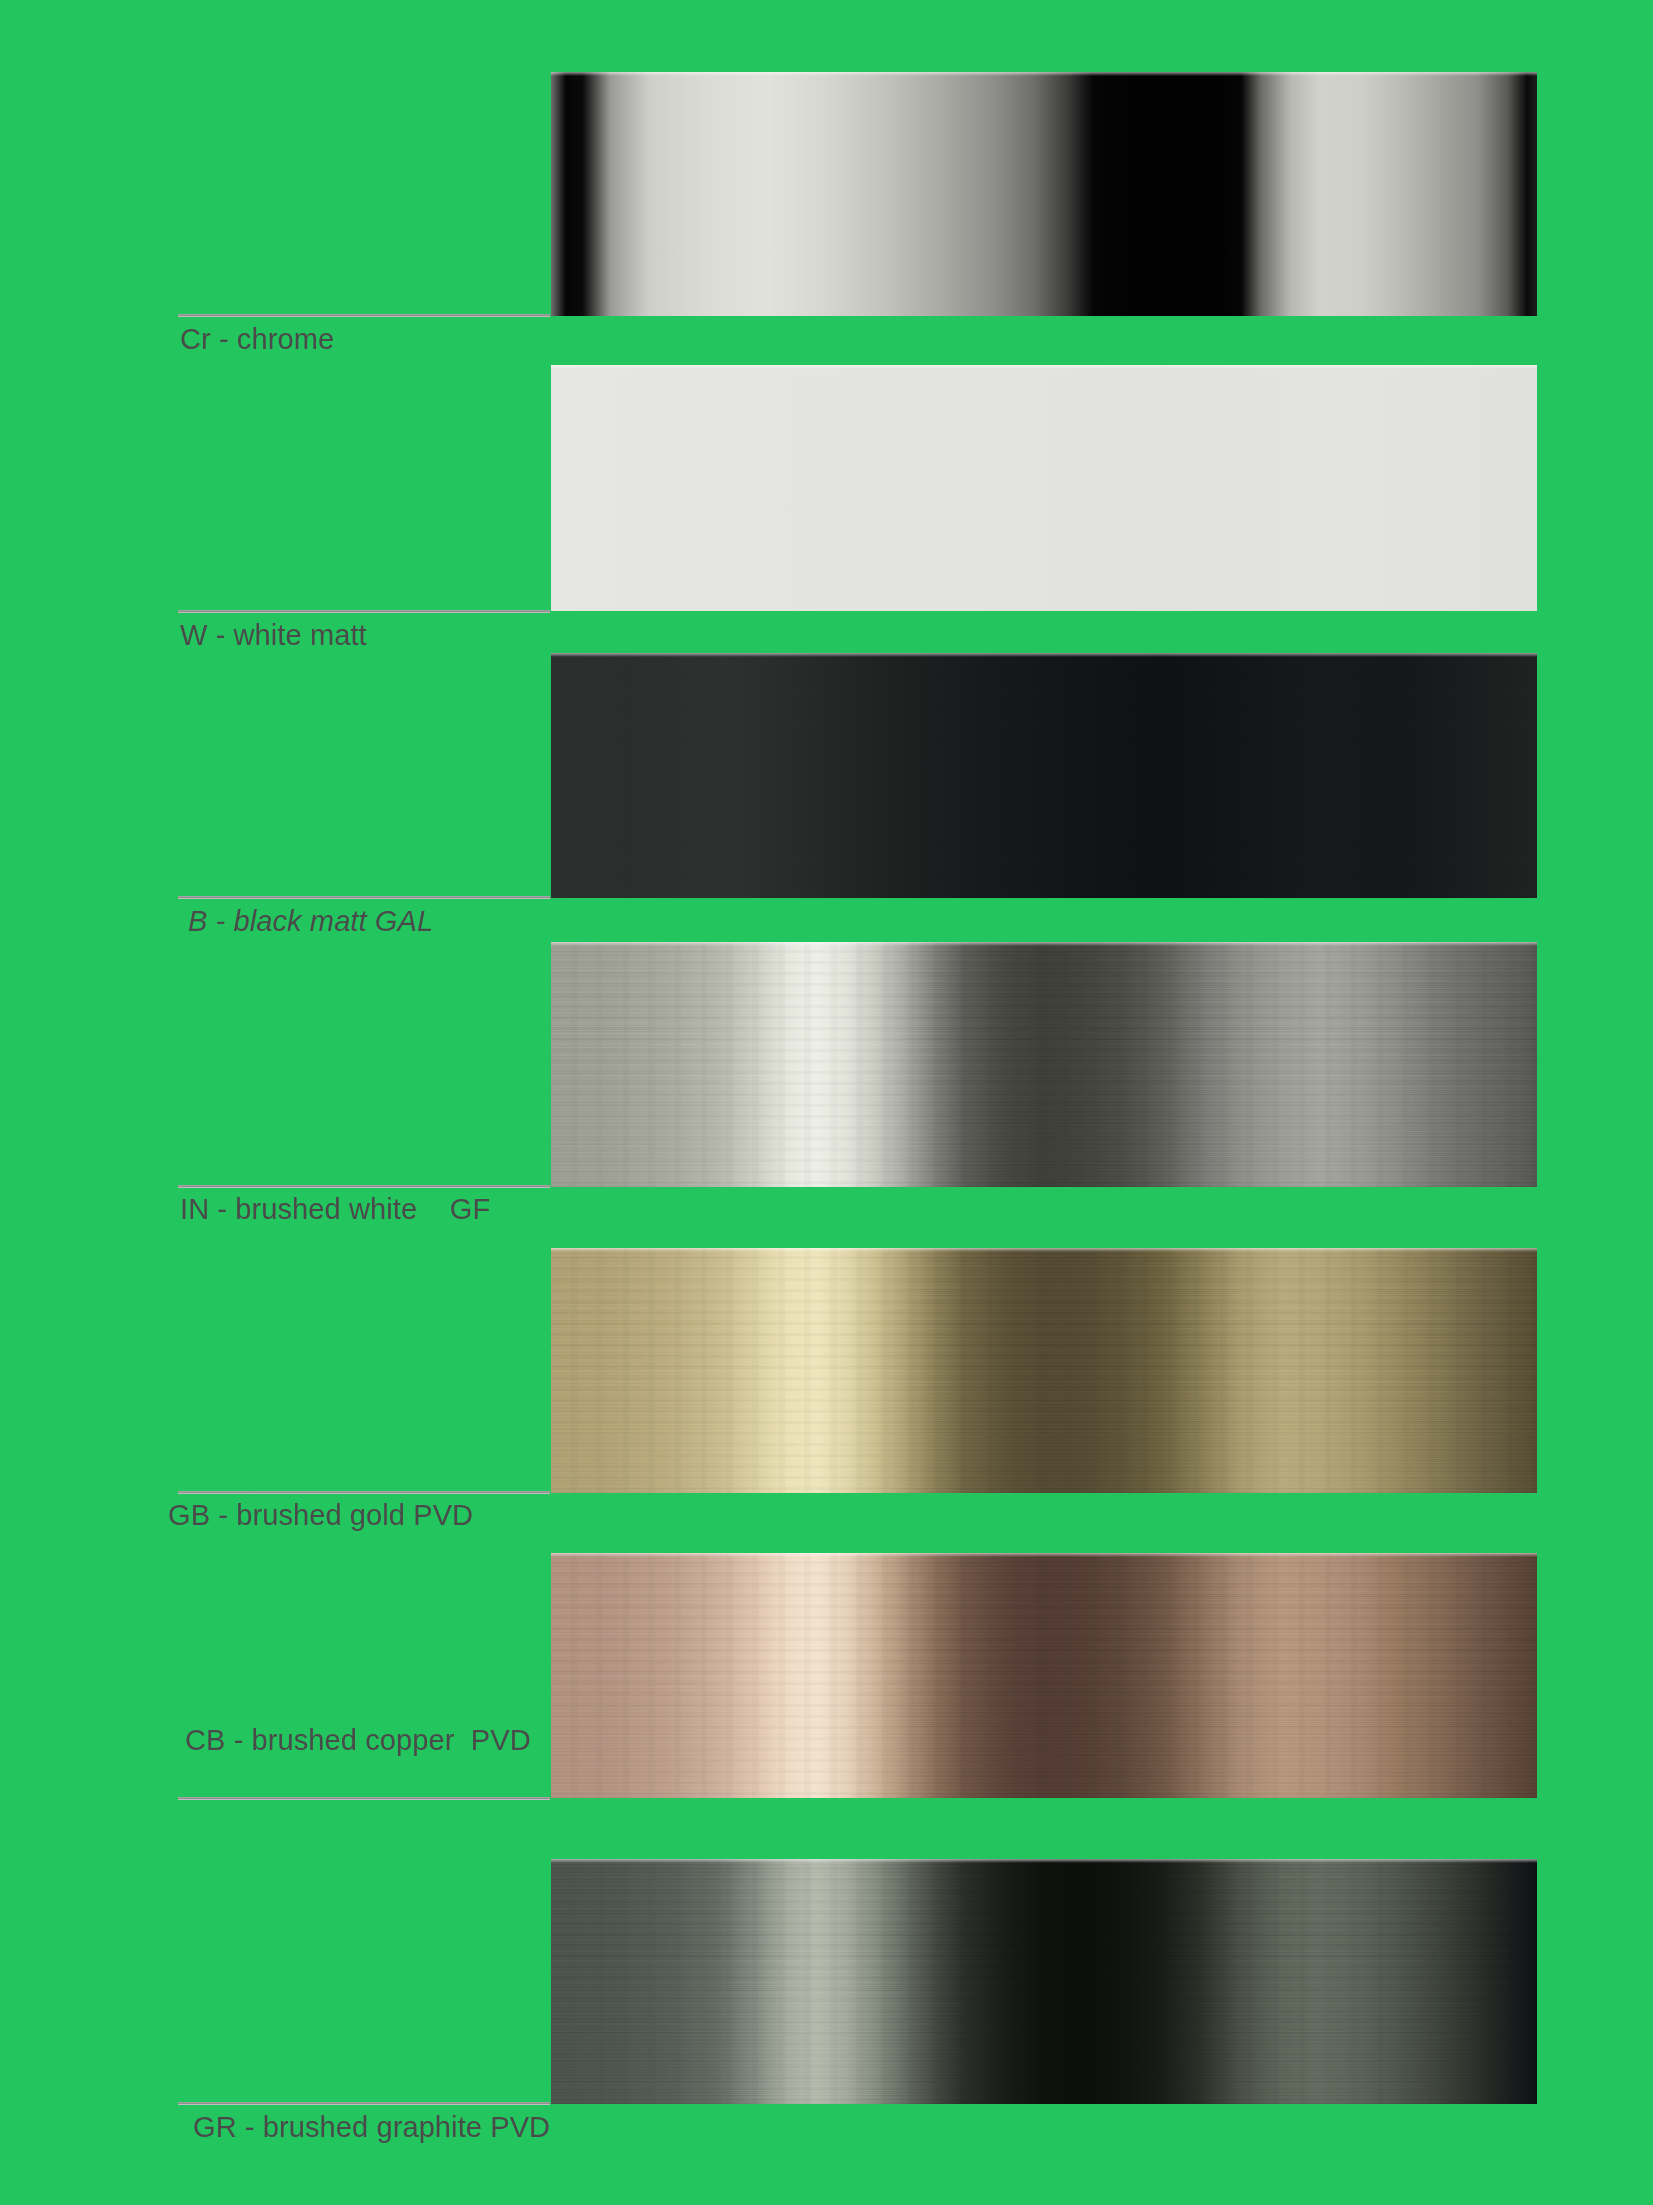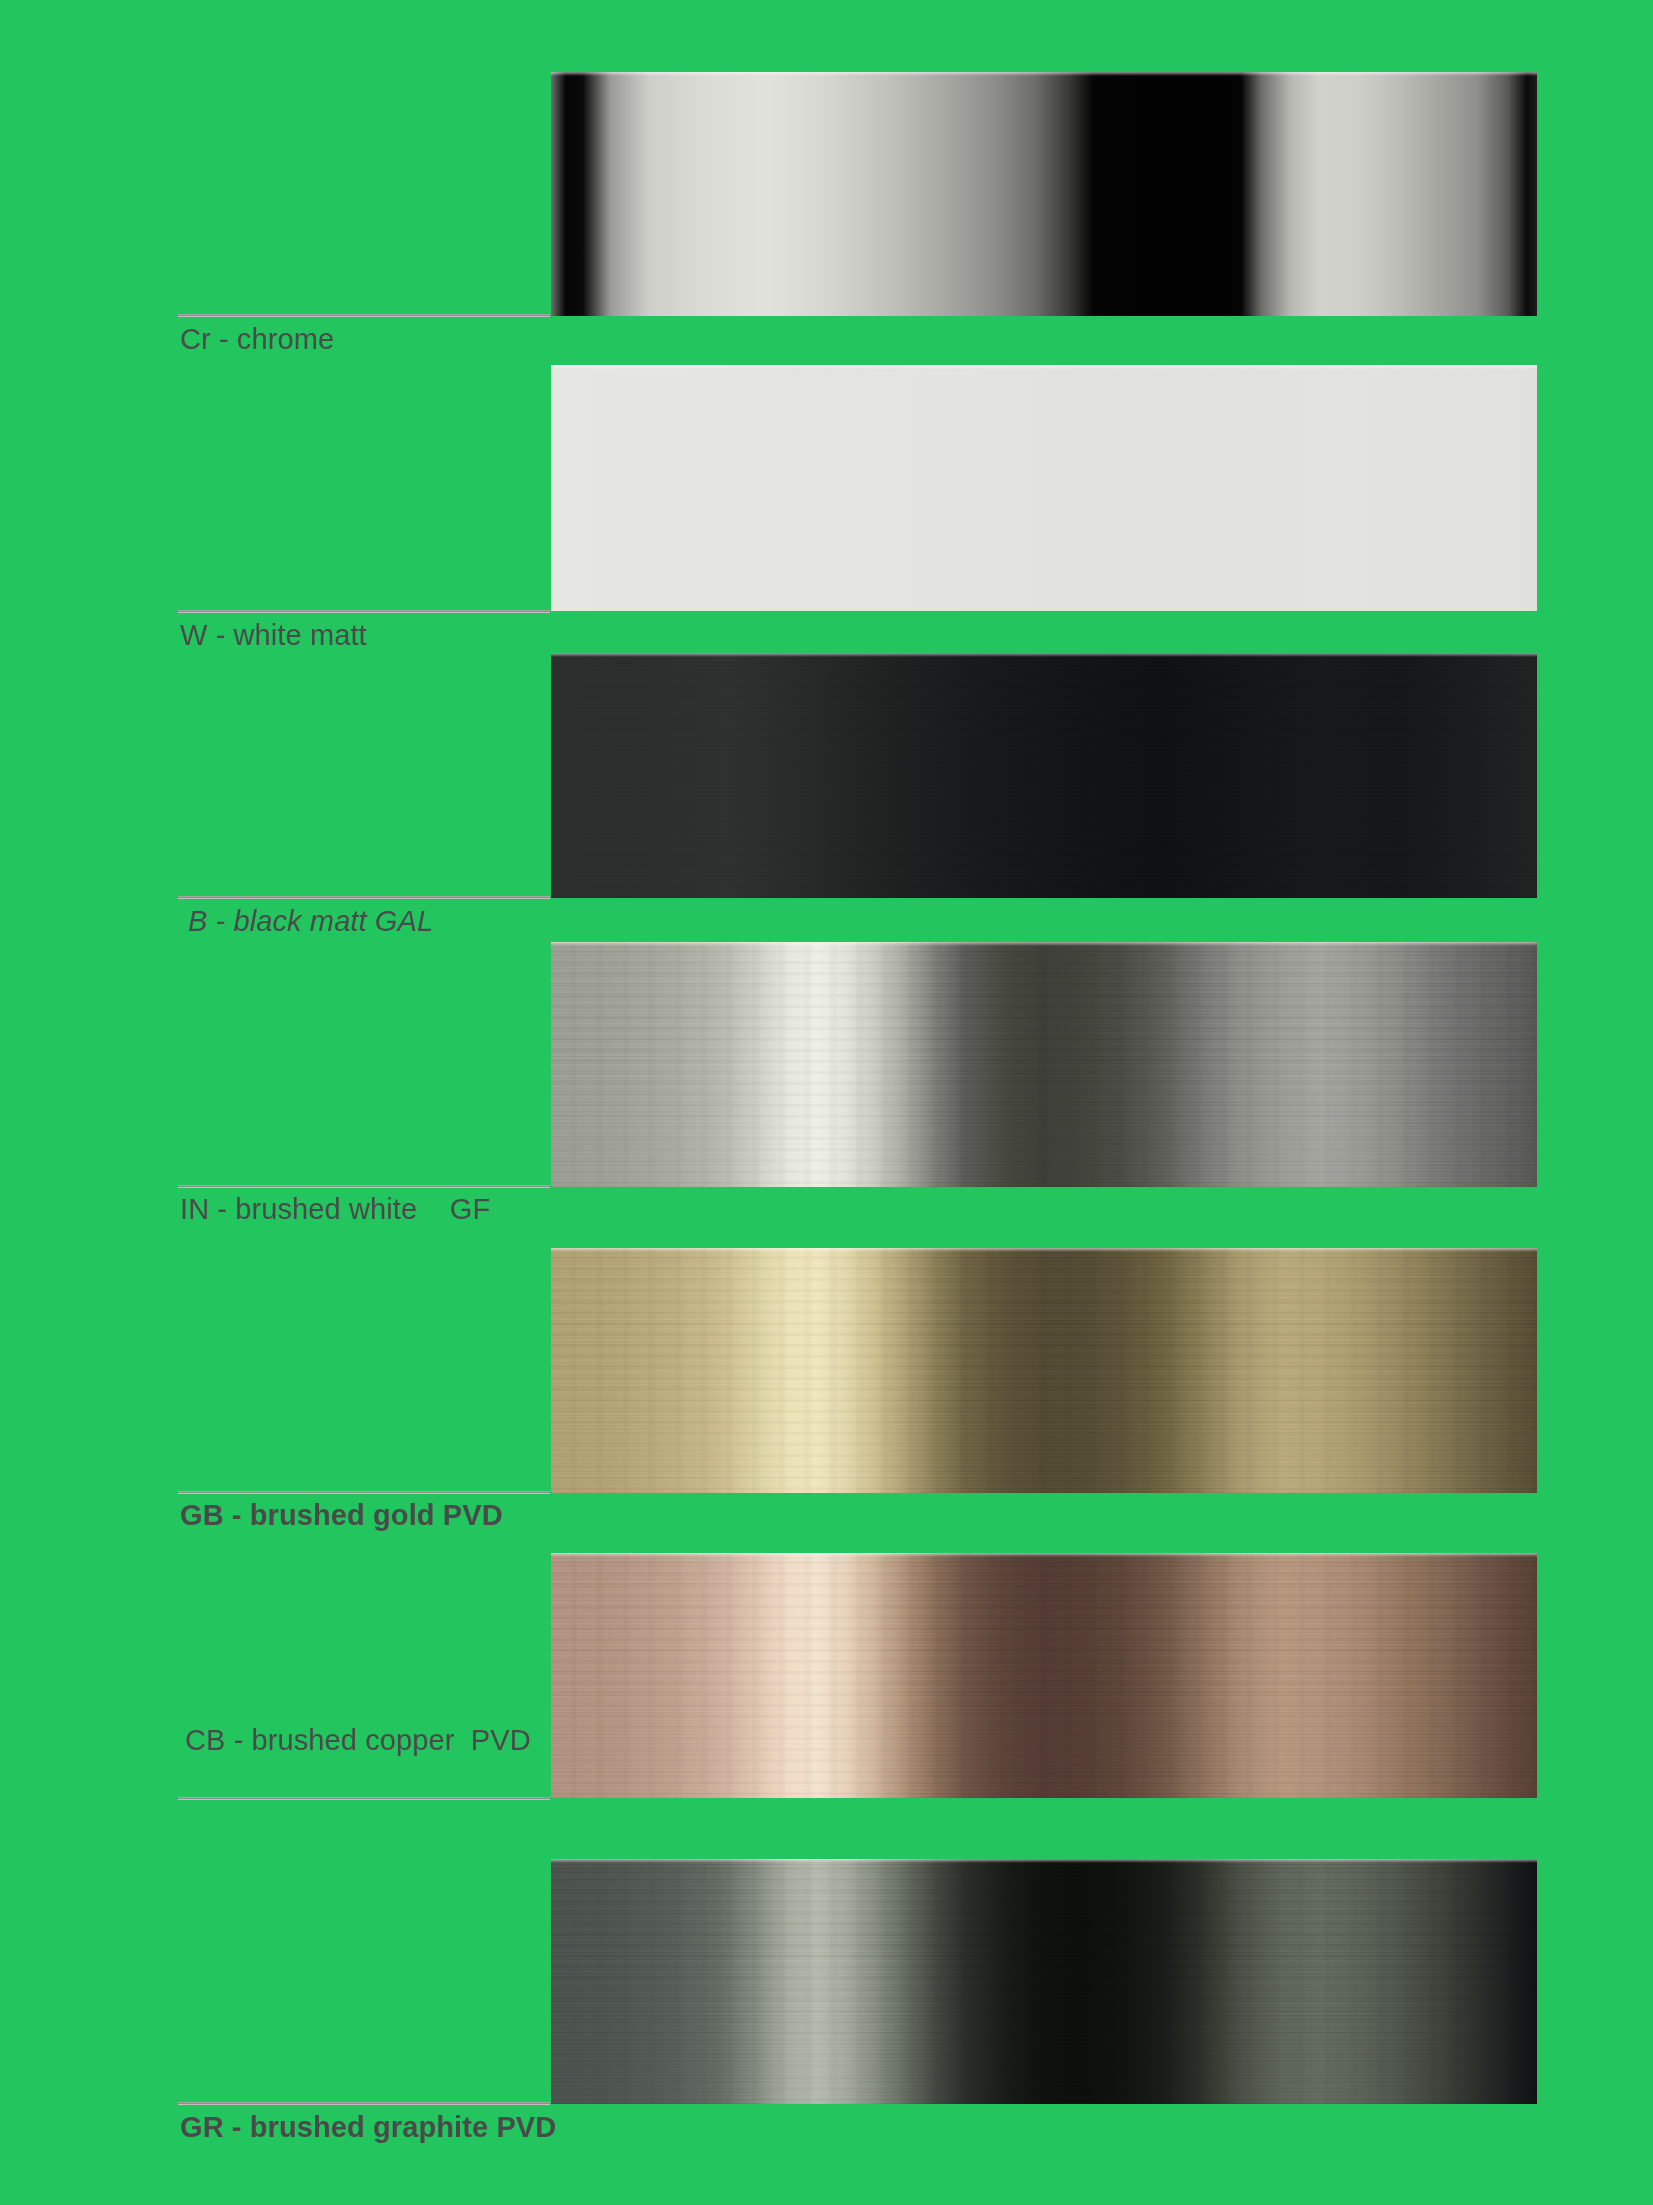--- a/index.html
+++ b/index.html
@@ -152,36 +152,36 @@
       <div class="caption" style="top: 1191px; left: 180px;">IN - brushed white    GF</div>
     </div>
     <div class="finish-row" style="top: 0px;">
       <div class="swatch" style="top: 1248px; height: 245px;">
         <div class="grad" style="background: linear-gradient(to right, rgb(176, 161, 115) 0%, rgb(179, 164, 118) 6%, rgb(188, 174, 128) 12%, rgb(201, 188, 142) 17%, rgb(221, 210, 164) 21%, rgb(236, 226, 182) 24%, rgb(239, 230, 189) 27%, rgb(226, 215, 171) 30%, rgb(203, 191, 143) 33%, rgb(173, 160, 116) 36%, rgb(139, 127, 87) 39%, rgb(111, 100, 67) 42%, rgb(92, 82, 56) 46%, rgb(83, 74, 51) 50%, rgb(84, 75, 52) 54%, rgb(93, 84, 57) 58%, rgb(109, 99, 63) 62%, rgb(138, 126, 85) 66%, rgb(168, 155, 111) 70%, rgb(183, 170, 124) 74%, rgb(179, 166, 120) 78%, rgb(168, 155, 110) 82%, rgb(151, 138, 96) 86%, rgb(132, 120, 82) 90%, rgb(111, 100, 69) 94%, rgb(93, 84, 57) 98%, rgb(85, 76, 51) 100%);"></div>
         <div class="brush"></div>
         <div class="patch"></div>
         <div class="sheen"></div>
       </div>
       <div class="rule" style="top: 1491px;"></div>
-      <div class="caption" style="top: 1497px; left: 180px; font-weight: bold;">GB - brushed gold PVD</div>
+      <div class="caption" style="top: 1497px; left: 168px;">GB - brushed gold PVD</div>
     </div>
     <div class="finish-row" style="top: 0px;">
       <div class="swatch" style="top: 1553px; height: 245px;">
         <div class="grad" style="background: linear-gradient(to right, rgb(179, 146, 128) 0%, rgb(181, 148, 131) 6%, rgb(191, 159, 140) 12%, rgb(205, 176, 156) 17%, rgb(226, 200, 178) 21%, rgb(240, 220, 198) 24%, rgb(243, 227, 207) 27%, rgb(231, 210, 186) 30%, rgb(205, 179, 152) 33%, rgb(173, 143, 119) 36%, rgb(138, 110, 89) 39%, rgb(110, 84, 69) 42%, rgb(91, 67, 57) 46%, rgb(83, 60, 51) 50%, rgb(85, 62, 52) 54%, rgb(94, 71, 58) 58%, rgb(111, 86, 69) 62%, rgb(140, 112, 92) 66%, rgb(169, 138, 114) 70%, rgb(184, 151, 126) 74%, rgb(179, 146, 122) 78%, rgb(169, 136, 114) 82%, rgb(151, 120, 95) 86%, rgb(133, 106, 85) 90%, rgb(112, 87, 72) 94%, rgb(94, 71, 57) 98%, rgb(86, 64, 51) 100%);"></div>
         <div class="brush"></div>
         <div class="patch"></div>
         <div class="sheen"></div>
       </div>
       <div class="rule" style="top: 1797px;"></div>
       <div class="caption" style="top: 1722px; left: 185px;">CB - brushed copper  PVD</div>
     </div>
     <div class="finish-row" style="top: 0px;">
       <div class="swatch" style="top: 1859px; height: 245px;">
         <div class="grad" style="background: linear-gradient(to right, rgb(76, 83, 77) 0%, rgb(78, 85, 79) 6%, rgb(86, 93, 86) 12%, rgb(100, 107, 99) 17%, rgb(134, 141, 131) 21%, rgb(166, 173, 159) 24%, rgb(180, 187, 173) 27%, rgb(163, 170, 156) 30%, rgb(133, 140, 128) 33%, rgb(99, 106, 96) 36%, rgb(67, 72, 65) 39%, rgb(42, 46, 41) 42%, rgb(24, 27, 23) 46%, rgb(14, 16, 13) 50%, rgb(12, 14, 11) 54%, rgb(16, 18, 16) 58%, rgb(24, 27, 24) 62%, rgb(45, 49, 41) 66%, rgb(74, 80, 71) 70%, rgb(93, 100, 89) 74%, rgb(99, 106, 95) 78%, rgb(91, 98, 88) 82%, rgb(78, 85, 76) 86%, rgb(62, 68, 60) 90%, rgb(43, 48, 42) 94%, rgb(23, 25, 26) 98%, rgb(14, 16, 18) 100%);"></div>
         <div class="brush"></div>
         <div class="patch"></div>
         <div class="sheen"></div>
       </div>
       <div class="rule" style="top: 2102px;"></div>
-      <div class="caption" style="top: 2109px; left: 180px; font-weight: bold;">GR - brushed graphite PVD</div>
+      <div class="caption" style="top: 2109px; left: 193px;">GR - brushed graphite PVD</div>
     </div>
   </div>
 
 
 </body></html>

